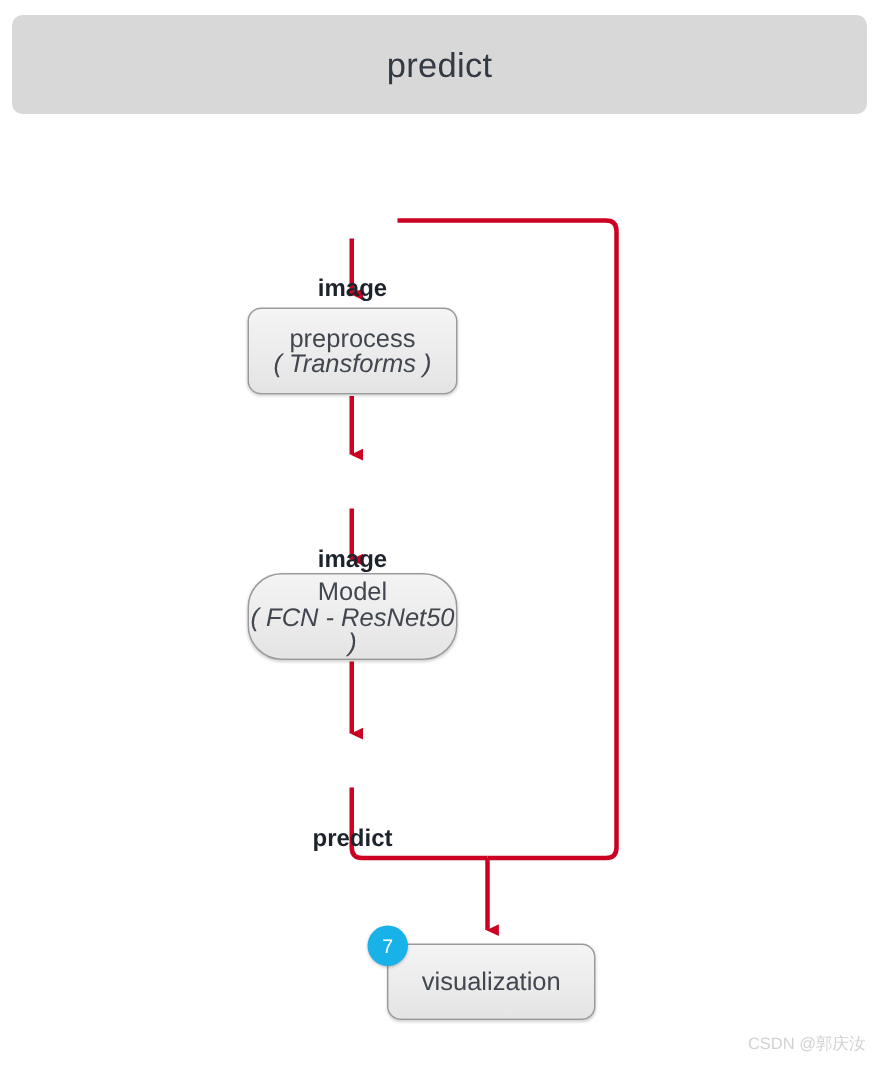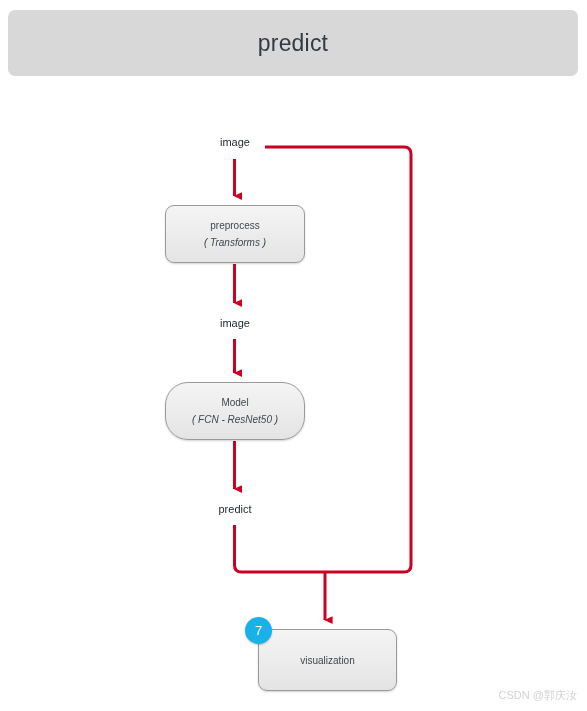--- a/index.html
+++ b/index.html
@@ -54,21 +54,21 @@
     box-sizing: border-box;
     border: 1px solid #9a9a9a;
     border-radius: 9px;
     background: linear-gradient(to bottom, #f4f4f4 0%, #ededed 45%, #e4e4e4 100%);
     box-shadow: 0 1px 2px rgba(0,0,0,0.18);
     display: flex;
     flex-direction: column;
     align-items: center;
     justify-content: center;
     color: #41464f;
-    font-size: 10px;
+    font-size: 17px;
     line-height: 17px;
     text-align: center;
   }
   .node-box .line2 {
     display: block;
     font-style: italic;
   }
 
   #box-preprocess {
     left: 165px;
@@ -80,32 +80,33 @@
     left: 165px;
     top: 382px;
     width: 140px;
     height: 58px;
     border-radius: 23px;
   }
   #box-visualization {
     left: 258px;
     top: 629px;
     width: 139px;
-    height: 62px;
+    height: 51px;
     text-align: right;
   }
 
   
   .flow-label {
     position: absolute;
-    font-weight: normal;
-    font-size: 11px;
+    font-weight: bold;
+    font-size: 16px;
     color: #1d232c;
     white-space: nowrap;
     text-align: center;
+    margin-top: 48px;
   }
   #label-image-1 {
     left: 175px;
     top: 136px;
     width: 120px;
   }
   #label-image-2 {
     left: 175px;
     top: 317px;
     width: 120px;

